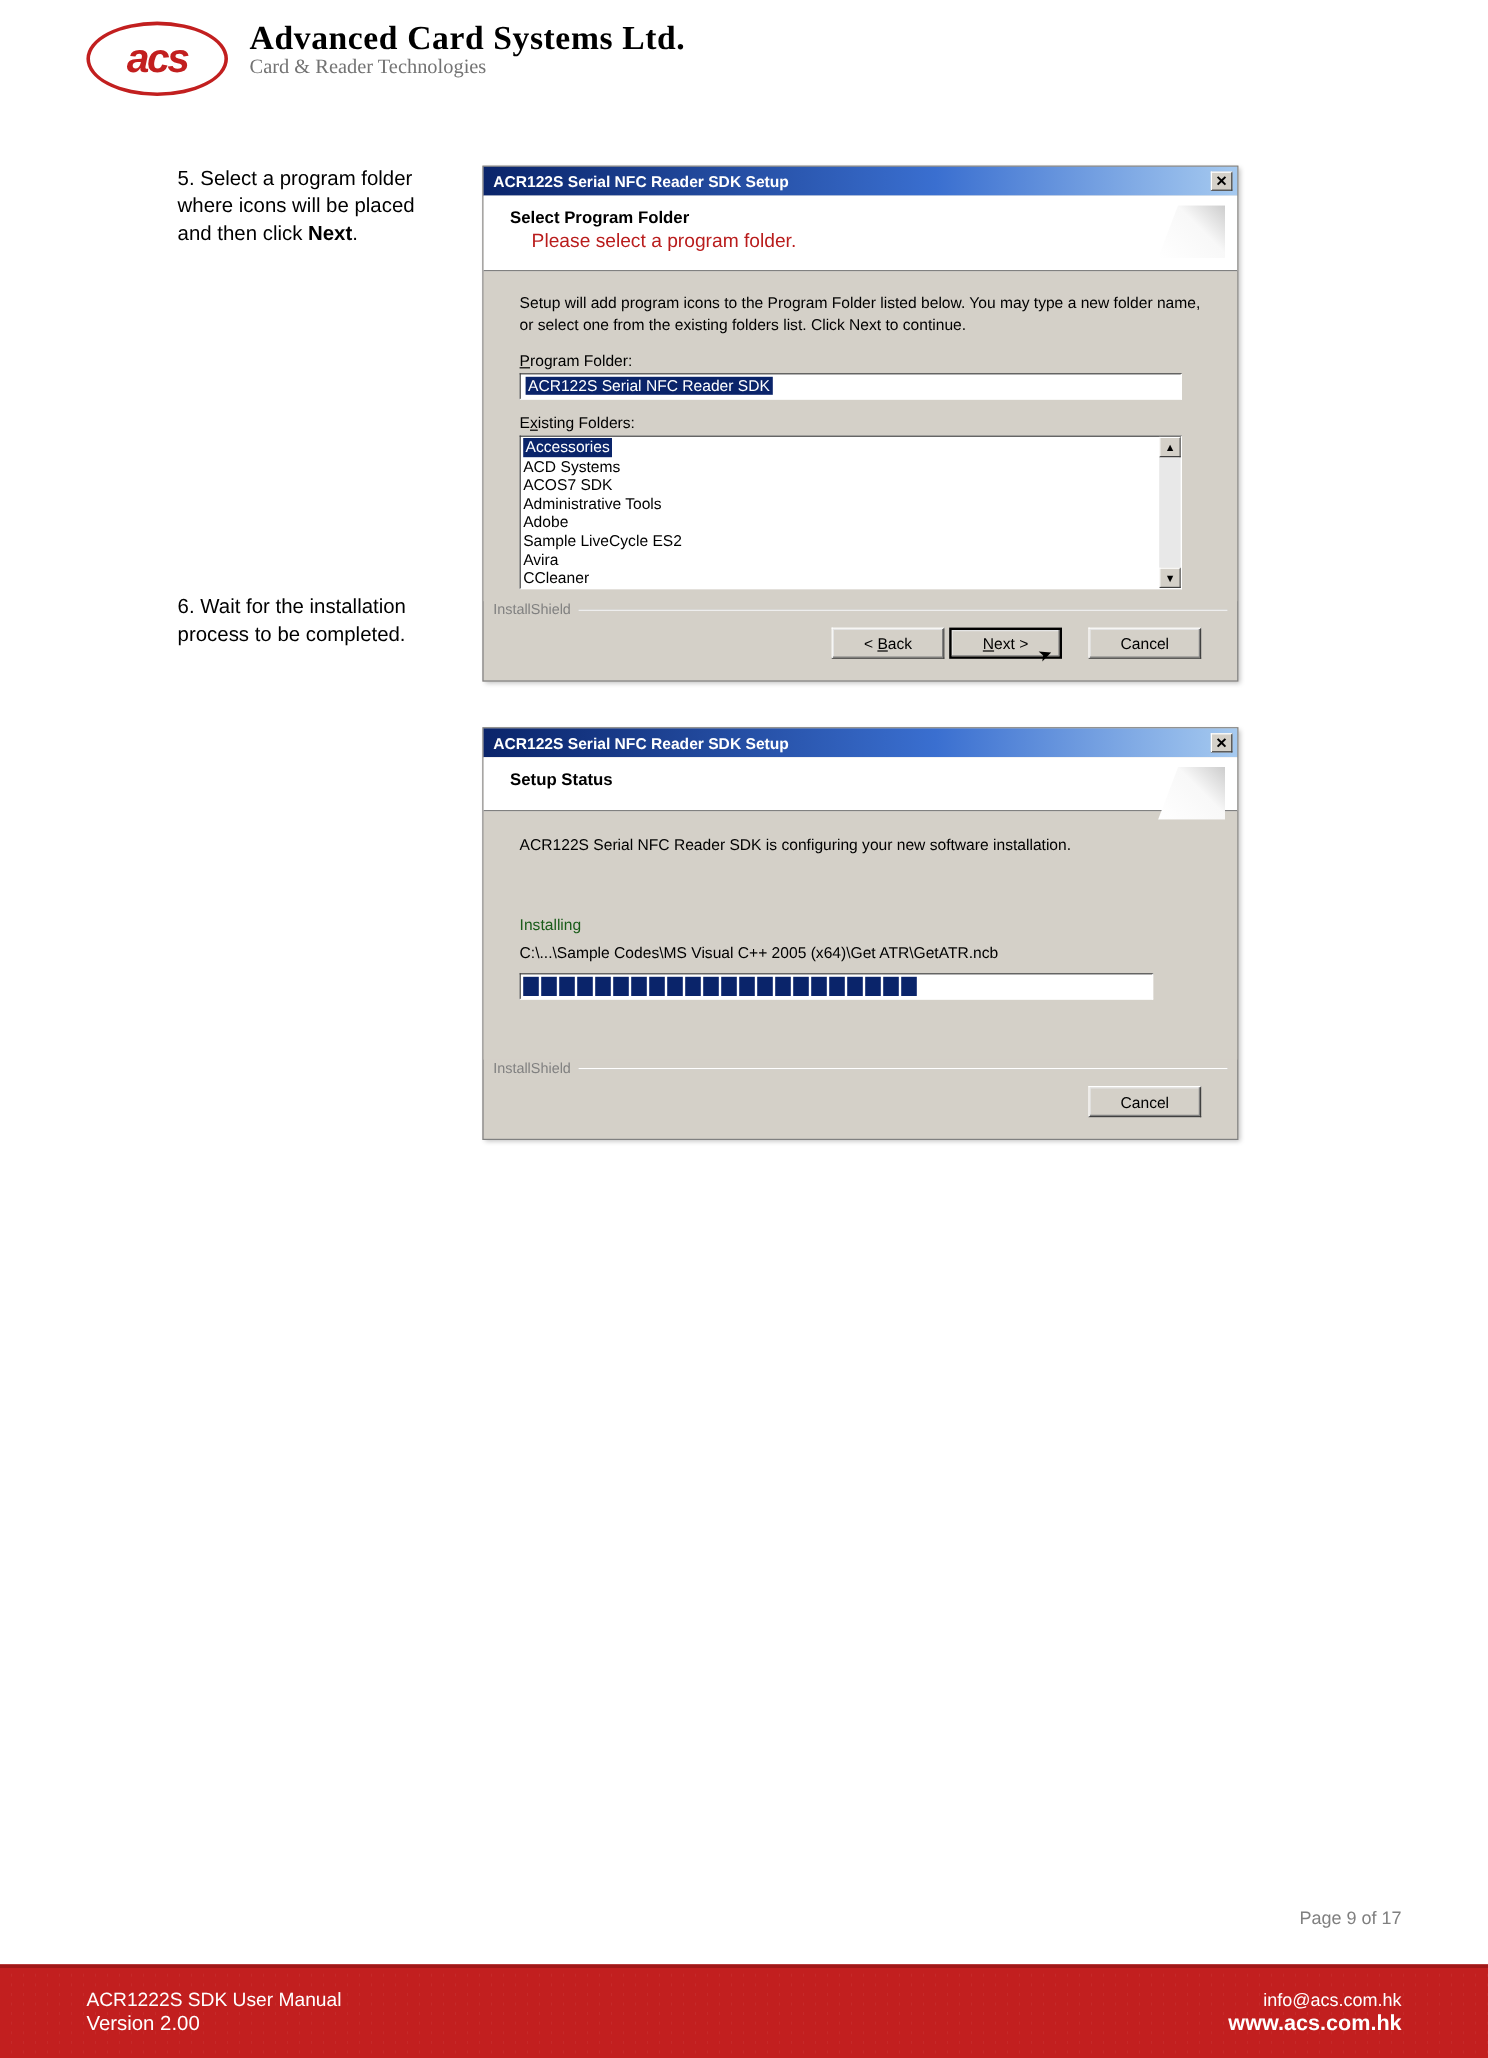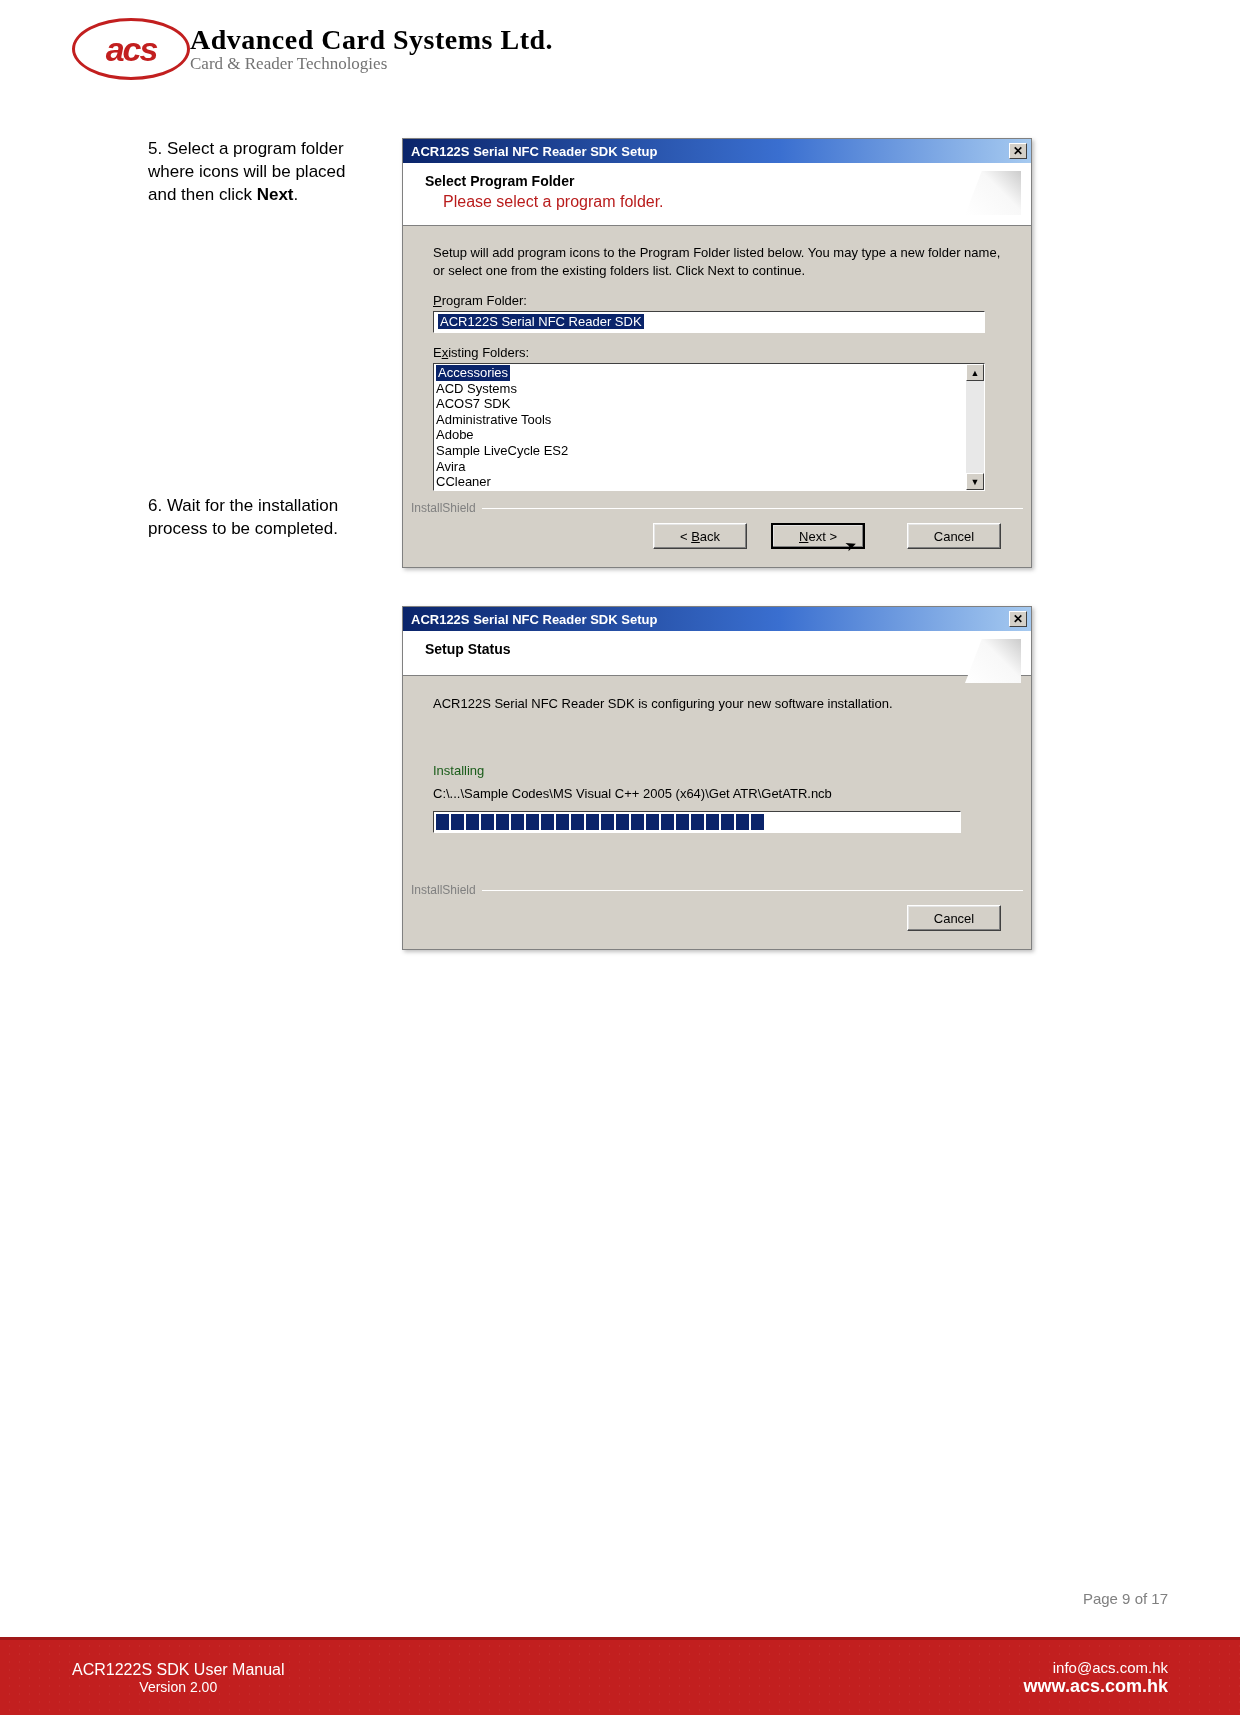--- a/index.html
+++ b/index.html
@@ -1,18 +1,18 @@
 <!DOCTYPE html>
 <html><head>
 <meta charset="utf-8">
 <style>
 * { box-sizing: border-box; margin: 0; padding: 0; }
 body { font-family: Arial, Helvetica, sans-serif; background: #fff; width: 1240px; }
 .page { width: 1240px; min-height: 1715px; position: relative; padding: 18px 0 0 0; }
-.header { display: flex; align-items: center; padding-left: 72px; }
+.header { display: flex; align-items: flex-start; padding-left: 72px; gap: 18px; }
 .logo-oval { width: 118px; height: 62px; border: 3px solid #C21F1F; border-radius: 50%; display: flex; align-items: center; justify-content: center; background: #fff; }
 .logo-text { font-size: 34px; font-weight: bold; font-style: italic; color: #C21F1F; letter-spacing: -2px; }
 .company { line-height: 1.05; }
 .company-name { font-size: 28px; font-weight: bold; color: #000; font-family: Georgia, serif; letter-spacing: 0.5px; }
 .company-tag { font-size: 17px; color: #737373; font-family: Georgia, serif; }
 .content { display: flex; padding: 58px 0 0 148px; gap: 26px; }
 .step-col { width: 228px; font-size: 17px; line-height: 1.35; color: #000; }
 .step-item { margin-bottom: 288px; }
 .step-num { display: inline; }
 .step-text { display: inline; }
@@ -34,33 +34,33 @@
 .list-inner { padding: 1px 2px; }
 .list-item { line-height: 1.2; }
 .list-item.selected { background: #0A246A; color: #fff; display: inline-block; padding: 0 2px; }
 .scroll-track { position: absolute; right: 0; top: 0; width: 18px; height: 100%; background: #e8e8e8; }
 .scroll-btn { width: 18px; height: 17px; background: #d4d0c8; border: 1px solid #fff; border-right-color: #404040; border-bottom-color: #404040; display: flex; align-items: center; justify-content: center; font-size: 9px; }
 .scroll-up { position: absolute; top: 0; }
 .scroll-down { position: absolute; bottom: 0; }
 .shield-row { display: flex; align-items: center; padding: 0 8px 8px 8px; }
 .shield-label { font-size: 12px; color: #808080; padding-right: 6px; }
 .shield-line { flex: 1; height: 1px; background: #a0a0a0; border-bottom: 1px solid #fff; }
-.btn-row { display: flex; justify-content: flex-end; gap: 24px; padding: 0 30px 18px 0; }
+.btn-row { display: flex; justify-content: flex-end; gap: 4px; padding: 0 30px 18px 0; }
 .winbtn { width: 94px; height: 26px; background: #d4d0c8; border: 1px solid #fff; border-right-color: #404040; border-bottom-color: #404040; box-shadow: inset -1px -1px 0 #808080, inset 1px 1px 0 #e4e4e4; font-size: 13px; display: flex; align-items: center; justify-content: center; position: relative; }
 .winbtn.default { border: 2px solid #000; }
 .cursor-arrow { position: absolute; right: 6px; bottom: -6px; font-size: 14px; color: #000; transform: rotate(-20deg); }
 .status-body { background: #d4d0c8; padding: 20px 30px 50px 30px; font-size: 13px; color: #000; }
 .installing-label { color: #1a5c1a; font-size: 13px; margin: 52px 0 8px 0; }
 .path-text { font-size: 13px; margin-bottom: 10px; }
 .progress-outer { width: 528px; height: 22px; border: 1px solid #404040; border-right-color: #fff; border-bottom-color: #fff; background: #fff; display: flex; gap: 2px; padding: 2px; }
 .progress-seg { width: 13px; height: 100%; background: #0A246A; }
 .footer-pagenum { position: absolute; right: 72px; bottom: 108px; font-size: 15px; color: #808080; }
 .footer-red { position: absolute; bottom: 0; left: 0; width: 100%; height: 78px; background: #C21F1F; background-image: radial-gradient(circle at 10px 6px, rgba(255,255,255,0.05) 1px, transparent 1px); background-size: 10px 8px; border-top: 3px solid #a01818; display: flex; justify-content: space-between; align-items: center; padding: 0 72px; color: #fff; }
 .footer-left-title { font-size: 16px; font-weight: normal; }
-.footer-left-ver { font-size: 14px; text-align: center; }
+.footer-left-ver { font-size: 17px; }
 .footer-right { text-align: right; font-size: 15px; }
 .footer-website { font-size: 18px; font-weight: bold; }
 </style>
 </head>
 <body>
 
 <div class="page">
 
   <div class="header">
     <div class="logo-oval">

